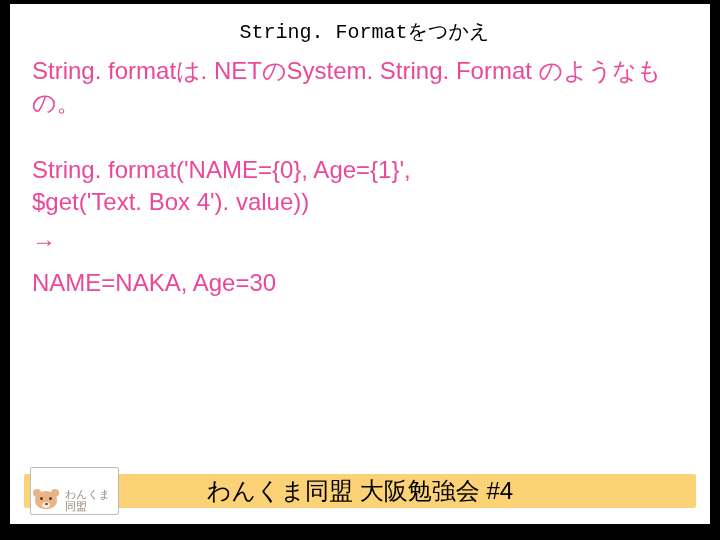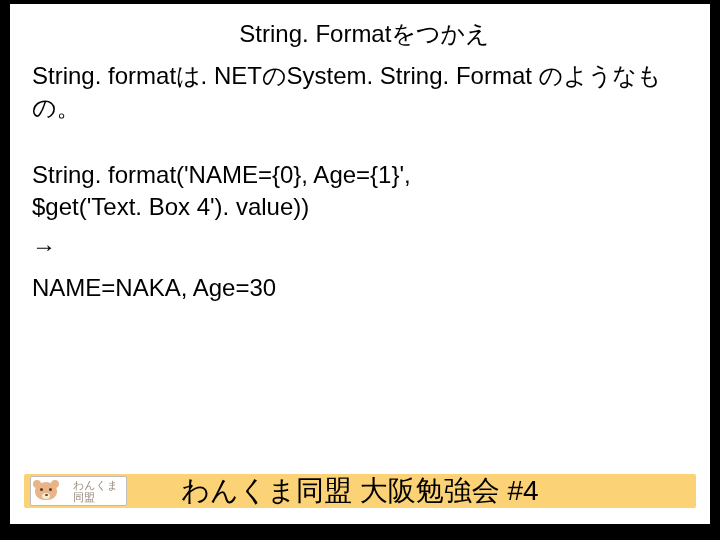--- a/index.html
+++ b/index.html
@@ -16,30 +16,31 @@
     width: 700px;
     height: 520px;
     background: #fff;
     margin-top: 4px;
     position: relative;
     display: flex;
     flex-direction: column;
   }
   .title {
     text-align: center;
-    font-size: 24px;
+    font-size: 20px;
     color: #000;
     padding: 14px 0 10px 9px;
     font-weight: normal;
+    font-family: Liberation Mono, monospace;
   }
   .body {
     flex: 1;
     padding: 0 22px 0 22px;
     font-size: 24px;
-    color: #000000;
+    color: #ec4899;
     line-height: 1.35;
   }
   .para1 { margin-bottom: 34px; }
   .para2 { margin-bottom: 4px; }
   .arrow { margin-bottom: 12px; }
   .para3 { margin-bottom: 0; }
   .footer {
     position: absolute;
     left: 0;
     right: 0;
@@ -54,24 +55,24 @@
     right: 14px;
     height: 34px;
     background: #fcd276;
     border-radius: 2px;
   }
   .logo {
     position: relative;
     margin-left: 20px;
     display: flex;
     align-items: center;
-    gap: 14px;
+    gap: 6px;
     z-index: 2;
     background: #fff;
-    padding: 2px 8px 2px 2px;
+    padding: 20px 8px 2px 2px;
     border: 1px solid #bdbdbd;
     border-radius: 2px;
   }
   .bear {
     width: 26px;
     height: 22px;
     position: relative;
   }
   .bear-face {
     width: 22px;
@@ -123,21 +124,21 @@
   .logo-text {
     font-size: 11px;
     color: #9a8a7a;
     line-height: 1.1;
   }
   .footer-text {
     position: absolute;
     left: 0;
     right: 0;
     text-align: center;
-    font-size: 28px;
+    font-size: 24px;
     color: #000;
     z-index: 1;
   }
 </style>
 </head>
 <body>
 
 <div class="slide">
   <div class="title">String. Formatをつかえ</div>
 

